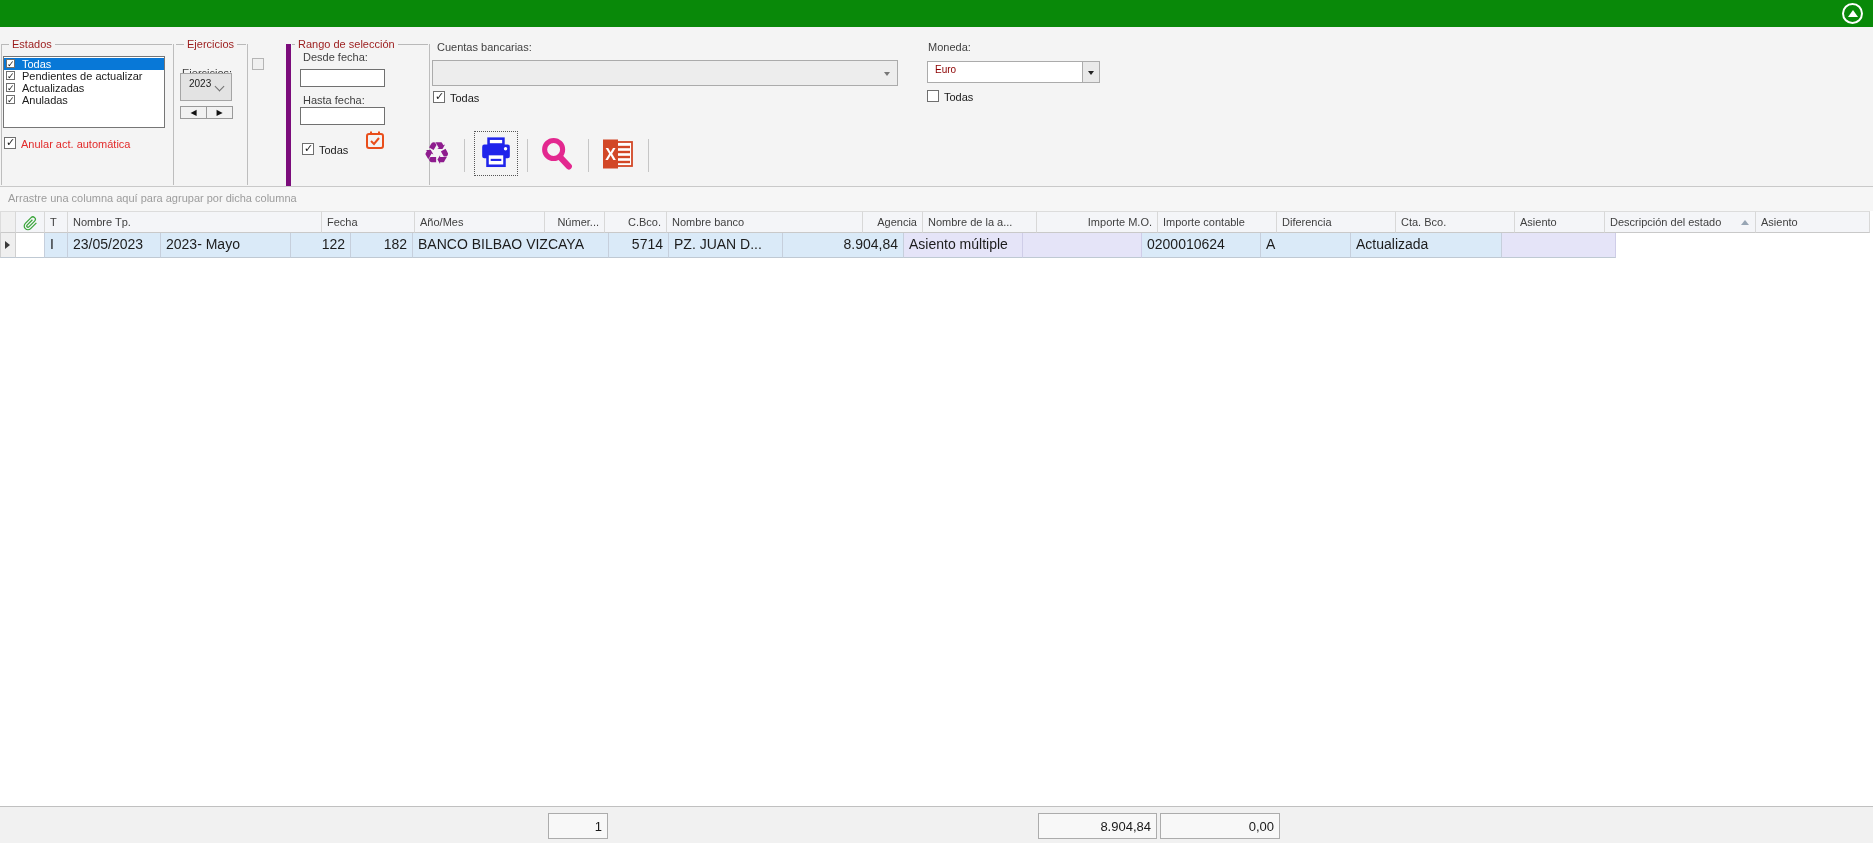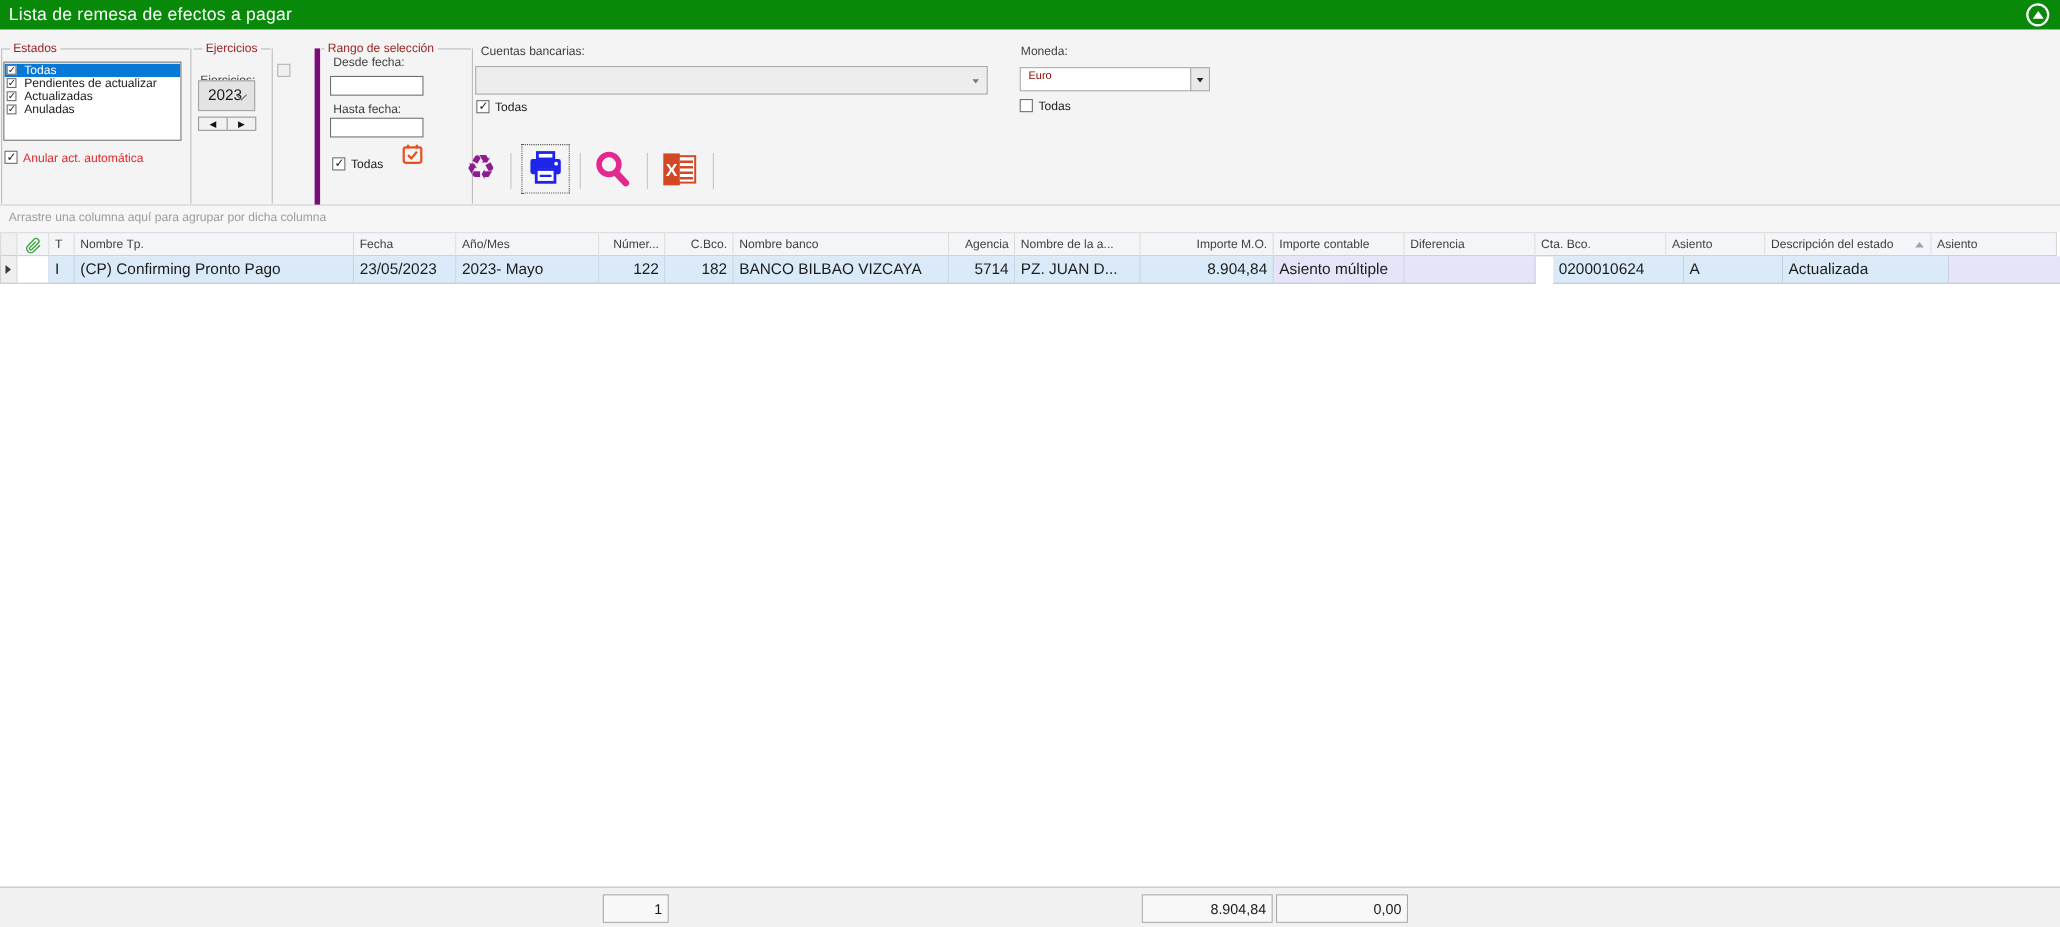--- a/index.html
+++ b/index.html
@@ -27,21 +27,21 @@
 
   
   .listbox { position:absolute; left:3px; top:29px; width:162px; height:72px; background:#fff; border:1px solid #767676; padding-top:1px; overflow:hidden; }
   .lb-item { position:relative; height:12px; line-height:12px; font-size:11px; color:#1a1a1a; padding-left:18px; }
   .lb-item .cb { position:absolute; left:2px; top:1px; width:9px; height:9px; }
   .lb-item .cb.checked::after { font-size:9px; top:-2px; left:0; }
   .lb-item.selected { background:var(--selection-blue); color:#fff; }
 
   
   .selectbox { position:absolute; left:180px; top:46px; width:52px; height:28px; background:#E3E3E3; border:1px solid #A5A5A5; cursor:pointer; }
-  .selectbox .val { position:absolute; left:8px; top:4px; font-size:14px; color:#1a1a1a; }
+  .selectbox .val { position:absolute; left:8px; top:4px; font-size:10px; color:#1a1a1a; }
   .chev { position:absolute; right:8px; top:9px; width:7px; height:7px; border-right:1.5px solid #707070; border-bottom:1.5px solid #707070; transform:rotate(45deg); }
   .spinner { position:absolute; left:180px; top:79px; width:53px; height:13px; background:#F1F1F1; border:1px solid #9A9A9A; display:flex; }
   .spinbtn { flex:1; text-align:center; font-size:8px; line-height:11px; color:#111; font-family:"DejaVu Sans",sans-serif; cursor:pointer; }
   .spinbtn:first-child { border-right:1px solid #9A9A9A; }
 
   
   .purplebar { position:absolute; left:286px; top:17px; width:5px; height:142px; background:var(--purple-bar); }
   .dateinput { position:absolute; width:85px; height:18px; border:1px solid #707070; background:#fff; font-size:12px; padding:0 3px; }
   .calicon { position:absolute; left:365px; top:103px; width:20px; height:20px; }
 
@@ -76,21 +76,20 @@
   .rowmark { position:absolute; left:4px; top:8px; width:0; height:0; border-top:4px solid transparent; border-bottom:4px solid transparent; border-left:5px solid #3A3A3A; }
 
   
   .footer { position:absolute; top:806px; left:0; width:1873px; height:37px; background:#F1F1F1; border-top:1px solid #C0C0C0; }
   .sumbox { position:absolute; top:6px; height:26px; background:#F8F8F8; border:1px solid #ACACAC; font-size:13px; color:#1a1a1a; text-align:right; padding:5px 5px 0 0; }
 </style>
 </head>
 <body>
 
 <div class="titlebar">
-  <span class="title">Lista de remesa de efectos a pagar</span>
   <div class="upbtn">
       <span class="tri"></span>
     </div>
 </div>
 
 <div class="filterpanel">
 
   <div class="gline" style="left:2px;width:170px;"></div>
   <div class="gline" style="left:176px;width:70px;"></div>
   <div class="gline" style="left:292px;width:136px;"></div>
@@ -215,32 +214,31 @@
     <div class="th" style="width: 90px;"><span>Asiento</span></div>
     <div class="th" style="width: 151px;"><span>Descripción del estado</span><span class="sort-asc"></span></div>
     <div class="th" style="width: 114px;"><span>Asiento</span></div>
   </div>
 <div class="gridrow">
     <div class="td ind" style="width: 16px;">
       <span class="rowmark"></span>
     </div>
     <div class="td clip" style="width: 29px;"></div>
     <div class="td" style="width: 23px;">I</div>
-    <div class="td" style="width: 254px;">(CP) Confirming Pronto Pago</div>
     <div class="td" style="width: 93px;">23/05/2023</div>
     <div class="td" style="width: 130px;">2023- Mayo</div>
     <div class="td right" style="width: 60px;">122</div>
     <div class="td right" style="width: 62px;">182</div>
     <div class="td" style="width: 196px;">BANCO BILBAO VIZCAYA</div>
     <div class="td right" style="width: 60px;">5714</div>
     <div class="td" style="width: 114px;">PZ. JUAN D...</div>
     <div class="td right" style="width: 121px;">8.904,84</div>
     <div class="td lav" style="width: 119px;">Asiento múltiple</div>
     <div class="td lav" style="width: 119px;"></div>
-    <div class="td" style="width: 119px; margin-left: 16px;">0200010624</div>
+    <div class="td" style="width: 119px;">0200010624</div>
     <div class="td" style="width: 90px;">A</div>
     <div class="td" style="width: 151px;">Actualizada</div>
     <div class="td lav" style="width: 114px;"></div>
   </div>
 
 <div class="footer">
   <div class="sumbox" style="left:548px;width:60px;">1</div>
   <div class="sumbox" style="left:1038px;width:119px;">8.904,84</div>
   <div class="sumbox" style="left:1160px;width:120px;">0,00</div>
 </div>

